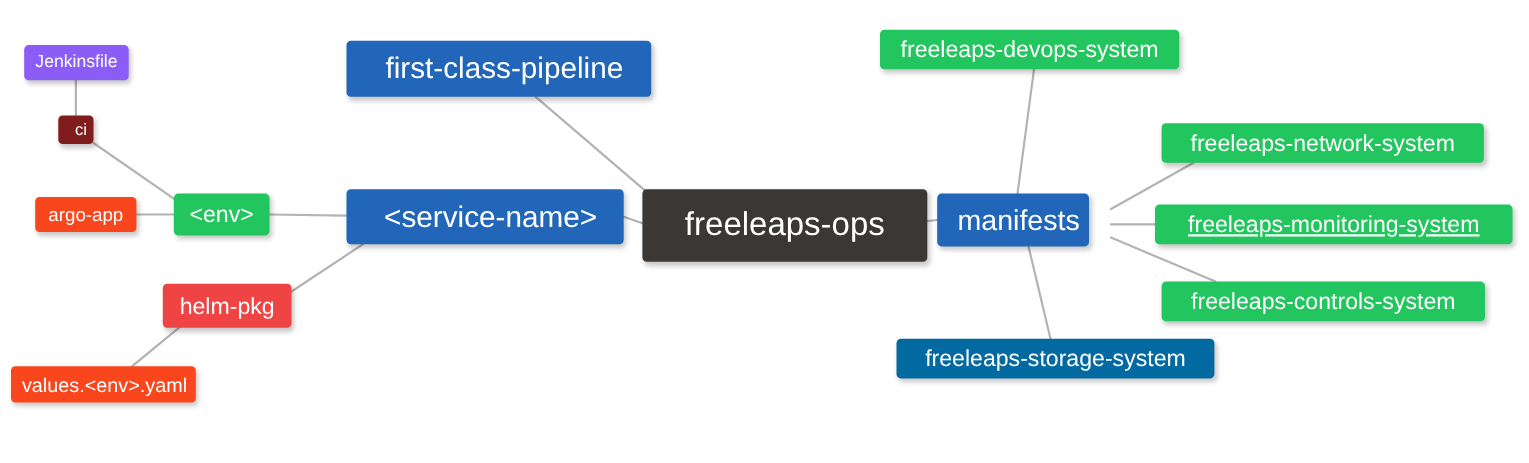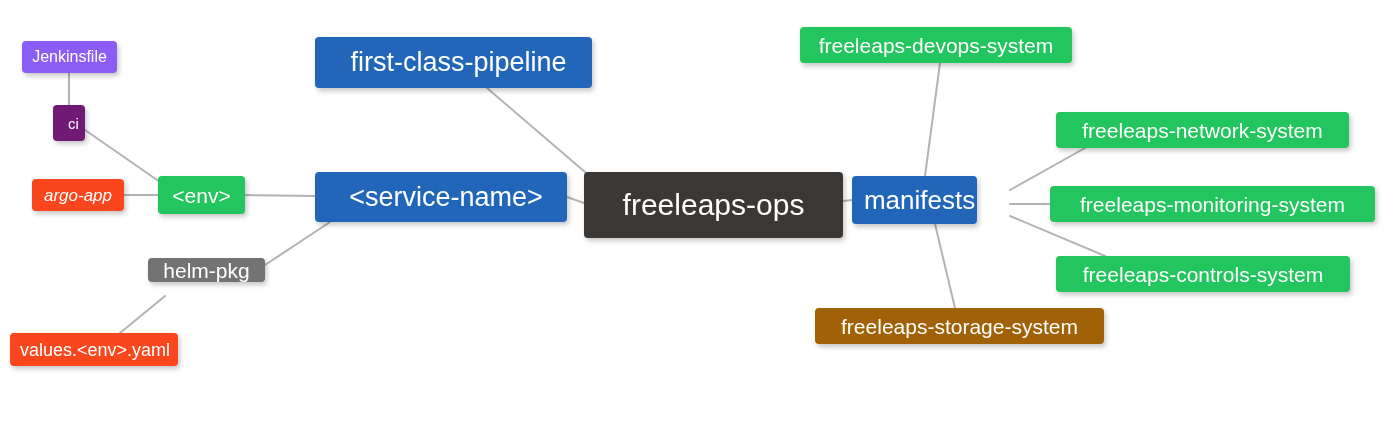--- a/index.html
+++ b/index.html
@@ -76,50 +76,50 @@
   <div id="node-layer">
       <div class="node c-root" style="left: 584px; top: 172px; width: 259px; height: 66px; font-size: 30px; background: rgb(59, 55, 52);">
         <span class="node-label">freeleaps-ops</span>
       </div>
       <div class="node c-blue" style="left: 315px; top: 172px; width: 252px; height: 50px; font-size: 27px; background: rgb(33, 102, 184);">
         <span class="node-label">&lt;service-name&gt;</span>
       </div>
       <div class="node c-blue" style="left: 315px; top: 37px; width: 277px; height: 51px; font-size: 27px; background: rgb(33, 102, 184);">
         <span class="node-label">first-class-pipeline</span>
       </div>
-      <div class="node c-blue" style="left: 852px; top: 176px; width: 125px; height: 48px; font-size: 26px; background: rgb(33, 102, 184);">
+      <div class="node c-blue" style="left: 852px; top: 176px; width: 138px; height: 48px; font-size: 26px; background: rgb(33, 102, 184);">
         <span class="node-label">manifests</span>
       </div>
       <div class="node c-green" style="left: 158px; top: 176px; width: 87px; height: 38px; font-size: 21px; background: rgb(34, 197, 94); text-align: right;">
         <span class="node-label">&lt;env&gt;</span>
       </div>
-      <div class="node c-green" style="left: 148px; top: 258px; width: 117px; height: 24px; font-size: 21px; background: #737373;">
+      <div class="node c-green" style="left: 148px; top: 258px; width: 117px; height: 40px; font-size: 21px; background: #ef4444;">
         <span class="node-label">helm-pkg</span>
       </div>
-      <div class="node c-red" style="left: 53px; top: 105px; width: 32px; height: 36px; font-size: 15px; background: #701a75; padding-left: 19px;">
+      <div class="node c-red" style="left: 53px; top: 105px; width: 32px; height: 26px; font-size: 15px; background: #7f1d1d; padding-left: 19px;">
         <span class="node-label">ci</span>
       </div>
-      <div class="node c-red" style="left: 32px; top: 179px; width: 92px; height: 32px; font-size: 17px; background: rgb(249, 70, 28); font-style: italic;">
+      <div class="node c-red" style="left: 32px; top: 179px; width: 92px; height: 32px; font-size: 17px; background: rgb(249, 70, 28);">
         <span class="node-label">argo-app</span>
       </div>
       <div class="node c-orange" style="left: 22px; top: 26px; width: 95px; height: 32px; font-size: 16px; background: #8b5cf6; margin-top: 15px;">
         <span class="node-label">Jenkinsfile</span>
       </div>
       <div class="node c-red" style="left: 10px; top: 333px; width: 168px; height: 33px; font-size: 18px; background: rgb(249, 70, 28); padding-left: 12px;">
         <span class="node-label">values.&lt;env&gt;.yaml</span>
       </div>
       <div class="node c-green" style="left: 800px; top: 27px; width: 272px; height: 36px; font-size: 21px; background: rgb(34, 197, 94);">
         <span class="node-label">freeleaps-devops-system</span>
       </div>
       <div class="node c-green" style="left: 1056px; top: 112px; width: 293px; height: 36px; font-size: 21px; background: rgb(34, 197, 94);">
         <span class="node-label">freeleaps-network-system</span>
       </div>
-      <div class="node c-green" style="left: 1050px; top: 186px; width: 325px; height: 36px; font-size: 21px; background: rgb(34, 197, 94);">
+      <div class="node c-green" style="left: 1050px; top: 186px; width: 325px; height: 36px; font-size: 21px; background: rgb(34, 197, 94); text-decoration: underline;">
         <span class="node-label">freeleaps-monitoring-system</span>
       </div>
       <div class="node c-green" style="left: 1056px; top: 256px; width: 294px; height: 36px; font-size: 21px; background: rgb(34, 197, 94); align-items: center;">
         <span class="node-label">freeleaps-controls-system</span>
       </div>
-      <div class="node c-green" style="left: 815px; top: 308px; width: 289px; height: 36px; font-size: 21px; background: #a16207;">
+      <div class="node c-green" style="left: 815px; top: 308px; width: 289px; height: 36px; font-size: 21px; background: #0369a1;">
         <span class="node-label">freeleaps-storage-system</span>
       </div>
     </div>
 </div>
 
 </body></html>

